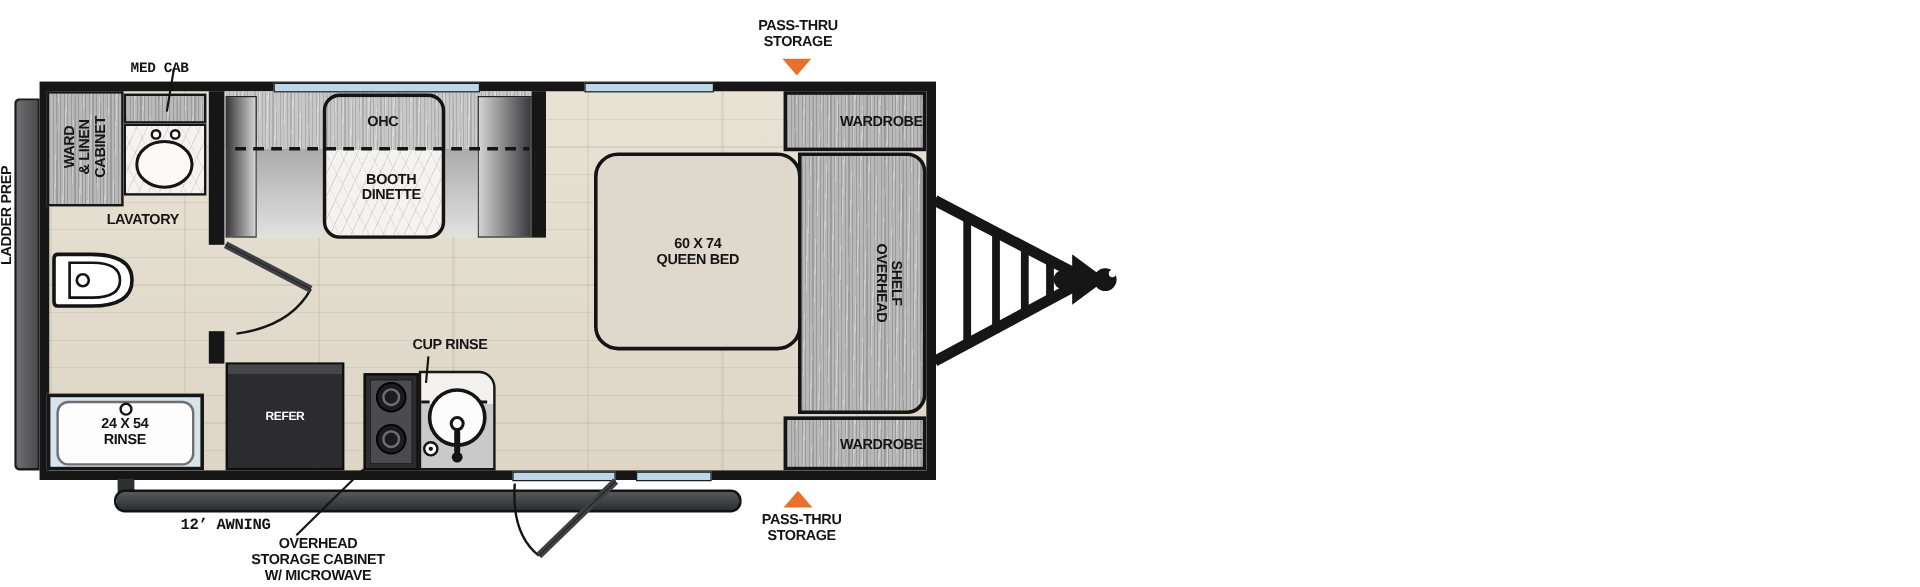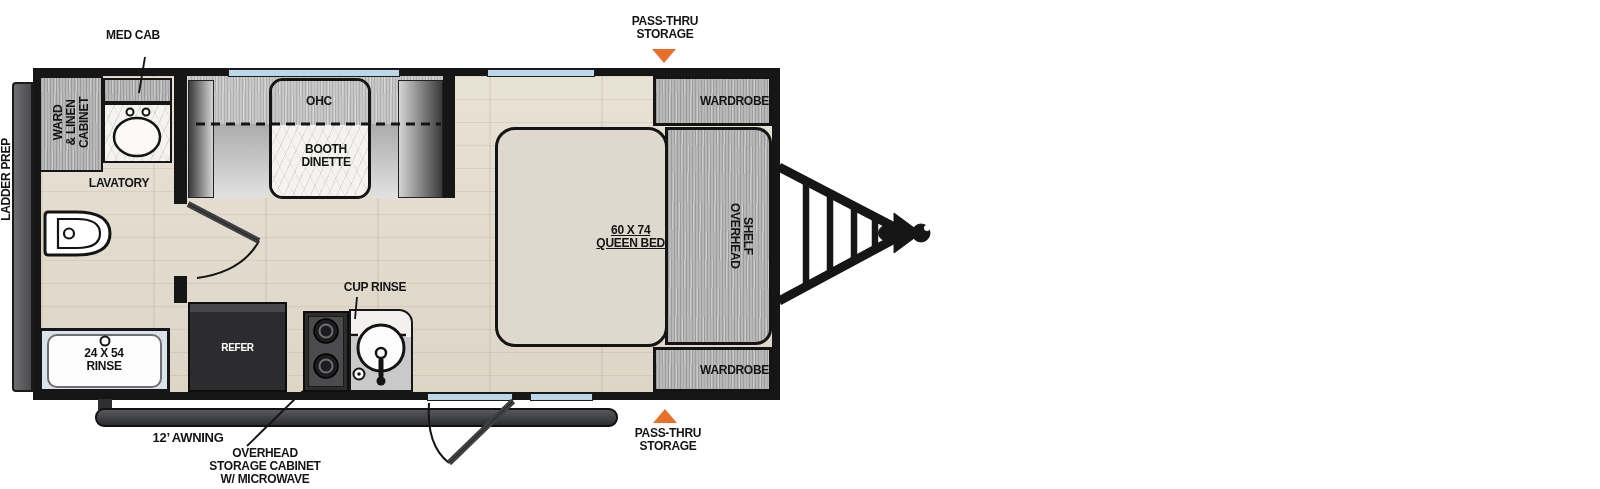--- a/index.html
+++ b/index.html
@@ -87,22 +87,22 @@
     <div class="marble" style="width:100%;height:75px;"></div>
   </div>
   <div class="lbl" style="left:289px;top:95px;width:60px;">OHC</div>
   <div class="lbl" style="left:270px;top:143px;width:112px;">
     <span class="ln">BOOTH</span>
     <span class="ln">DINETTE</span>
   </div>
 
   <div class="abs wall" style="left:443px;top:76px;width:12px;height:122px;"></div>
 
-  <div class="abs" style="left:495px;top:127px;width:173px;height:220px;background:#ded8cd;border:3px solid #141414;box-sizing:border-box;
-              border-radius:20px;z-index:10;display:flex;align-items:center;justify-content:flex-end;text-decoration:underline;">
+  <div class="abs" style="left:495px;top:127px;width:173px;height:165px;background:#ded8cd;border:3px solid #141414;box-sizing:border-box;
+              border-radius:20px;z-index:10;display:flex;align-items:center;justify-content:center;">
     <div class="lbl" style="position:static;">
       <span class="ln">60 X 74</span>
       <span class="ln">QUEEN BED</span>
     </div>
   </div>
   <div class="abs grain" style="left:665px;top:127px;width:107px;height:218px;border:3px solid #141414;box-sizing:border-box;
               border-radius:0 16px 16px 0;z-index:10;display:flex;align-items:center;justify-content:center;">
     <div style="writing-mode:vertical-lr;text-orientation:mixed;font-weight:bold;font-size:12px;letter-spacing:-0.3px;line-height:1.1;text-align:center;">
       <div>OVERHEAD</div>
       <div>SHELF</div>
@@ -130,24 +130,24 @@
   <div class="abs tri" style="left:653px;top:409px;border-left:12px solid transparent;border-right:12px solid transparent;border-bottom:14px solid #e8702a;"></div>
 
   <div class="lbl" style="left:615px;top:15px;width:100px;">
     <span class="ln">PASS-THRU</span>
     <span class="ln">STORAGE</span>
   </div>
   <div class="lbl" style="left:618px;top:427px;width:100px;">
     <span class="ln">PASS-THRU</span>
     <span class="ln">STORAGE</span>
   </div>
-  <div class="lbl" style="left:93px;top:29px;width:80px;">MED CAB</div>
+  <div class="lbl" style="left:93px;top:51px;width:80px;font-family:Liberation Mono, monospace;">MED CAB</div>
   <div class="lbl" style="left:69px;top:177px;width:100px;">LAVATORY</div>
   <div class="lbl" style="left:325px;top:281px;width:100px;">CUP RINSE</div>
-  <div class="lbl" style="left:128px;top:431px;width:120px;font-size:13px;">12’ AWNING</div>
+  <div class="lbl" style="left:128px;top:431px;width:120px;font-size:13px;font-family:Liberation Mono, monospace;">12’ AWNING</div>
   <div class="lbl" style="left:185px;top:447px;width:160px;">
     <span class="ln">OVERHEAD</span>
     <span class="ln">STORAGE CABINET</span>
     <span class="ln">W/ MICROWAVE</span>
   </div>
 
   <svg class="abs svg-overlay" width="1600" height="489" viewBox="0 0 1600 489">
 
     <path d="M196 124 H441" stroke="#141414" stroke-width="3" stroke-dasharray="9 6" fill="none"></path>
     <path d="M351 335 H411" stroke="#141414" stroke-width="2.5" stroke-dasharray="7 5" fill="none"></path>

